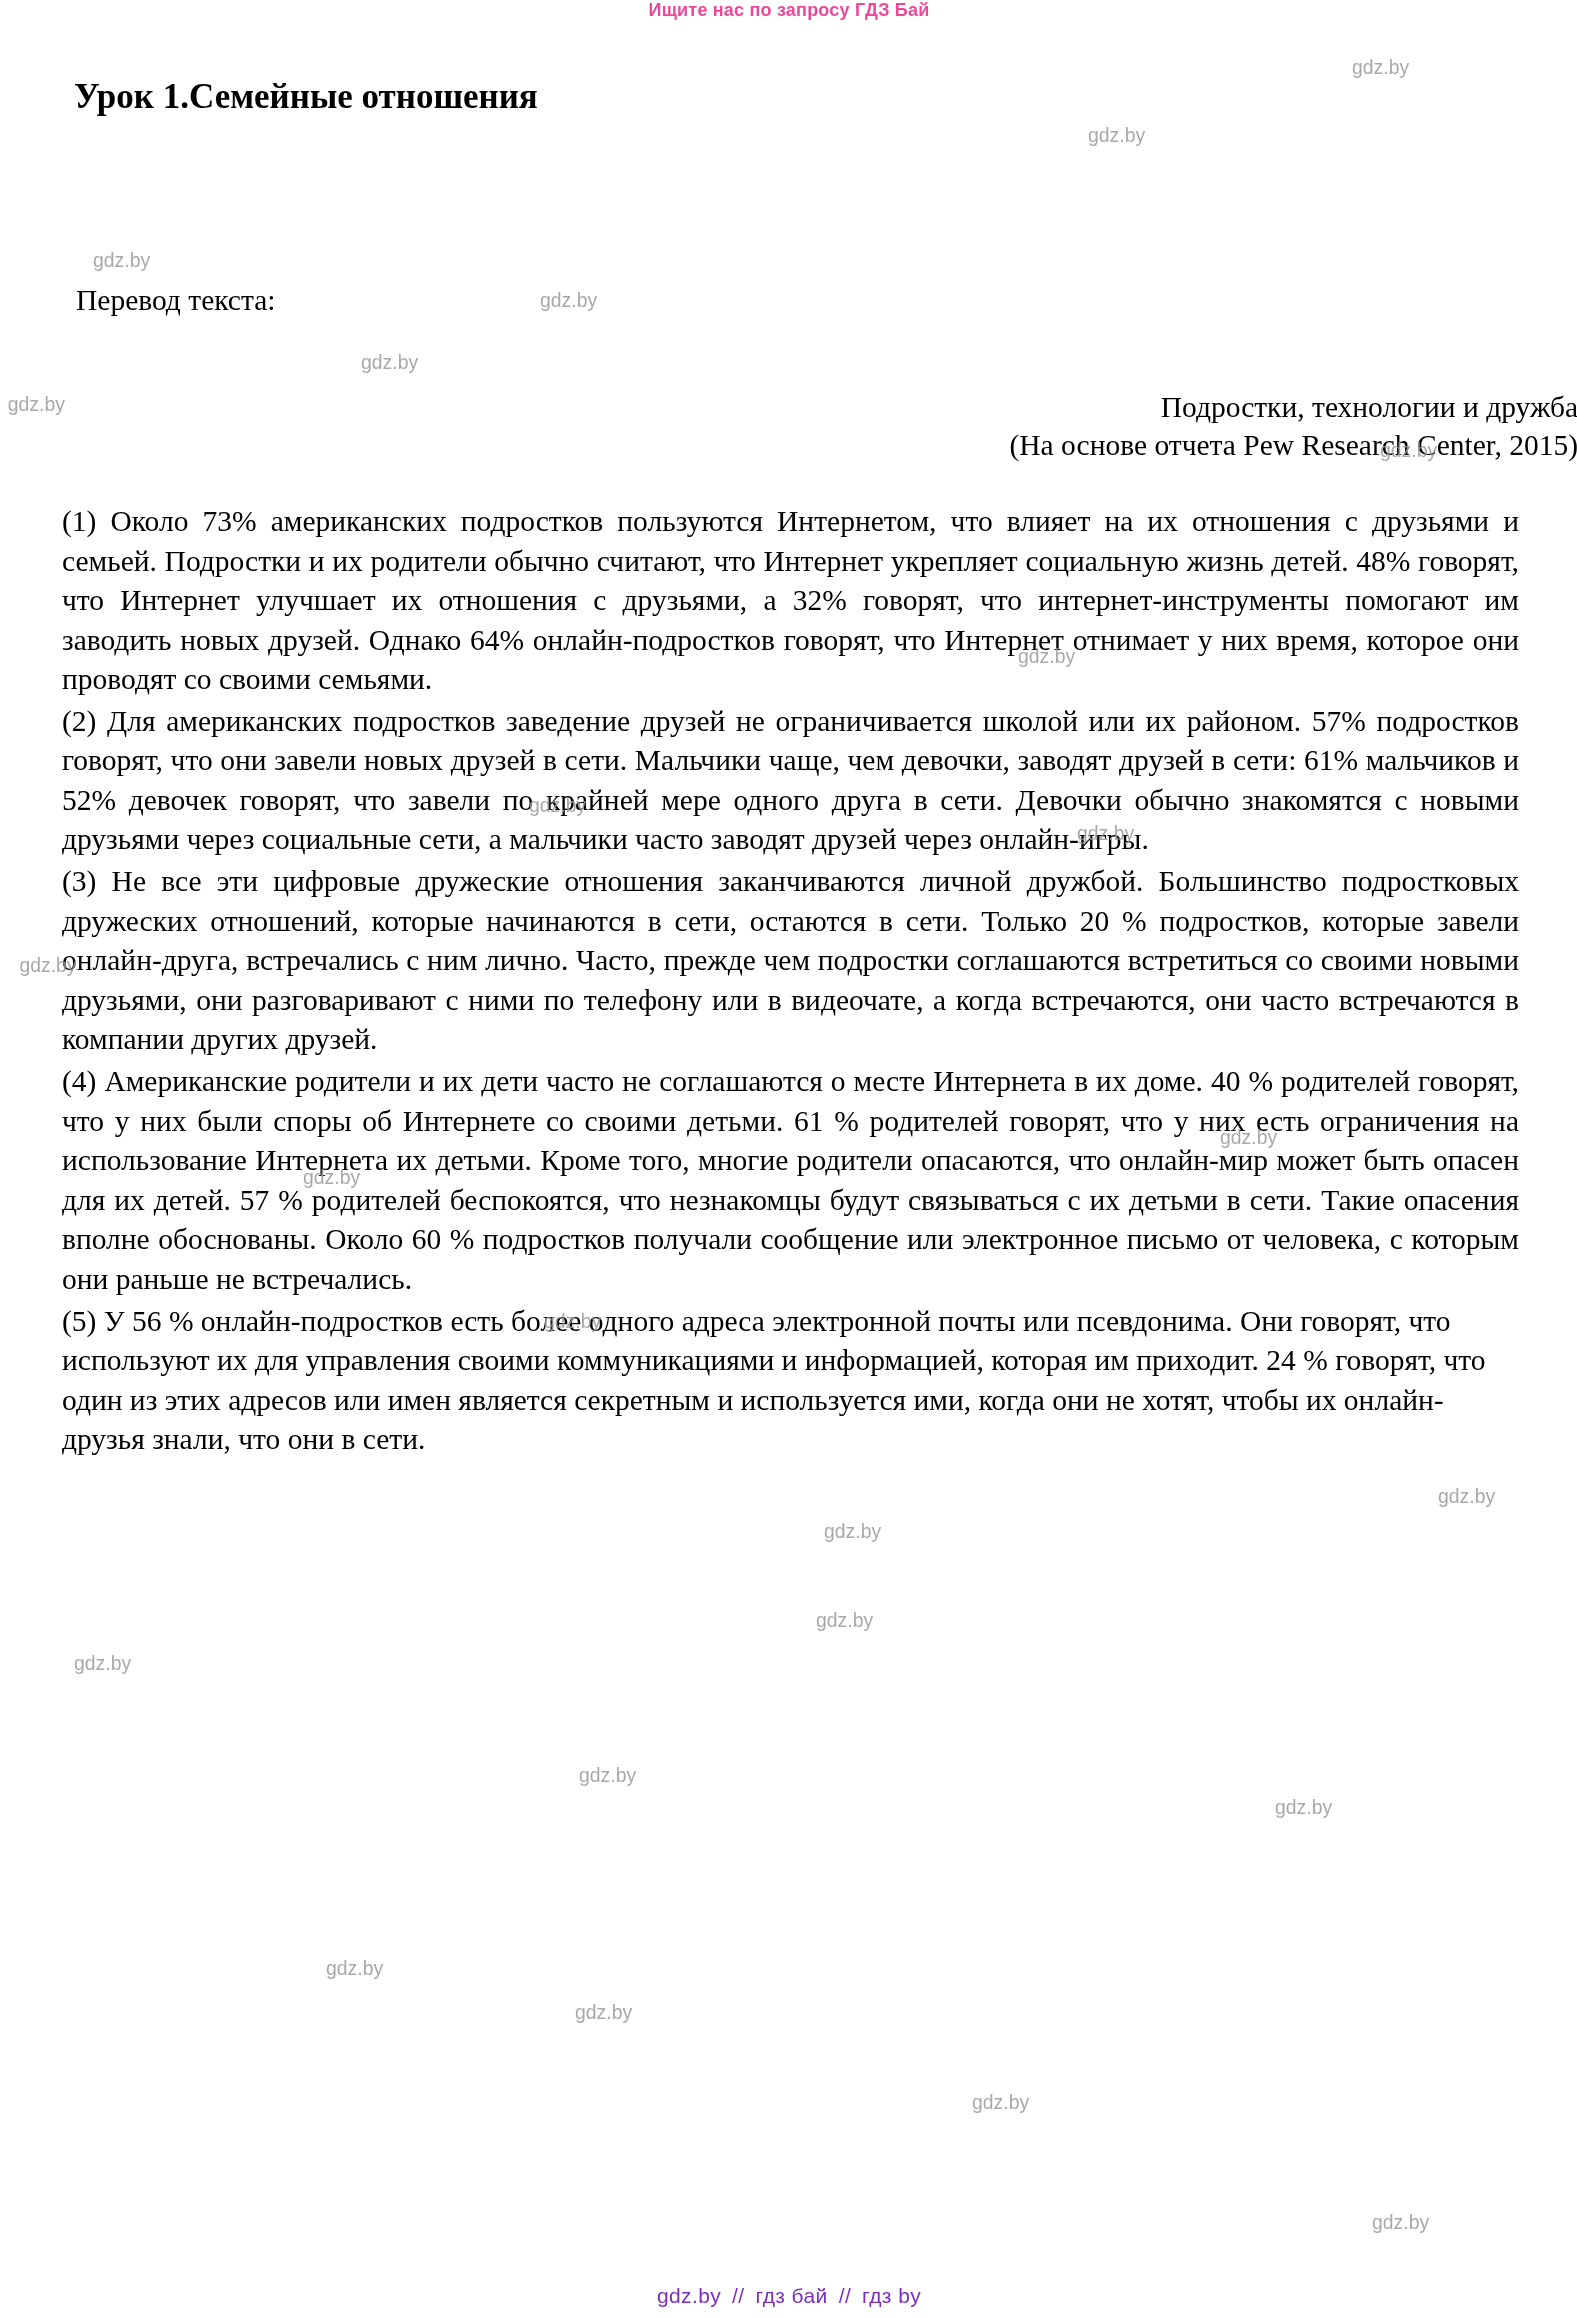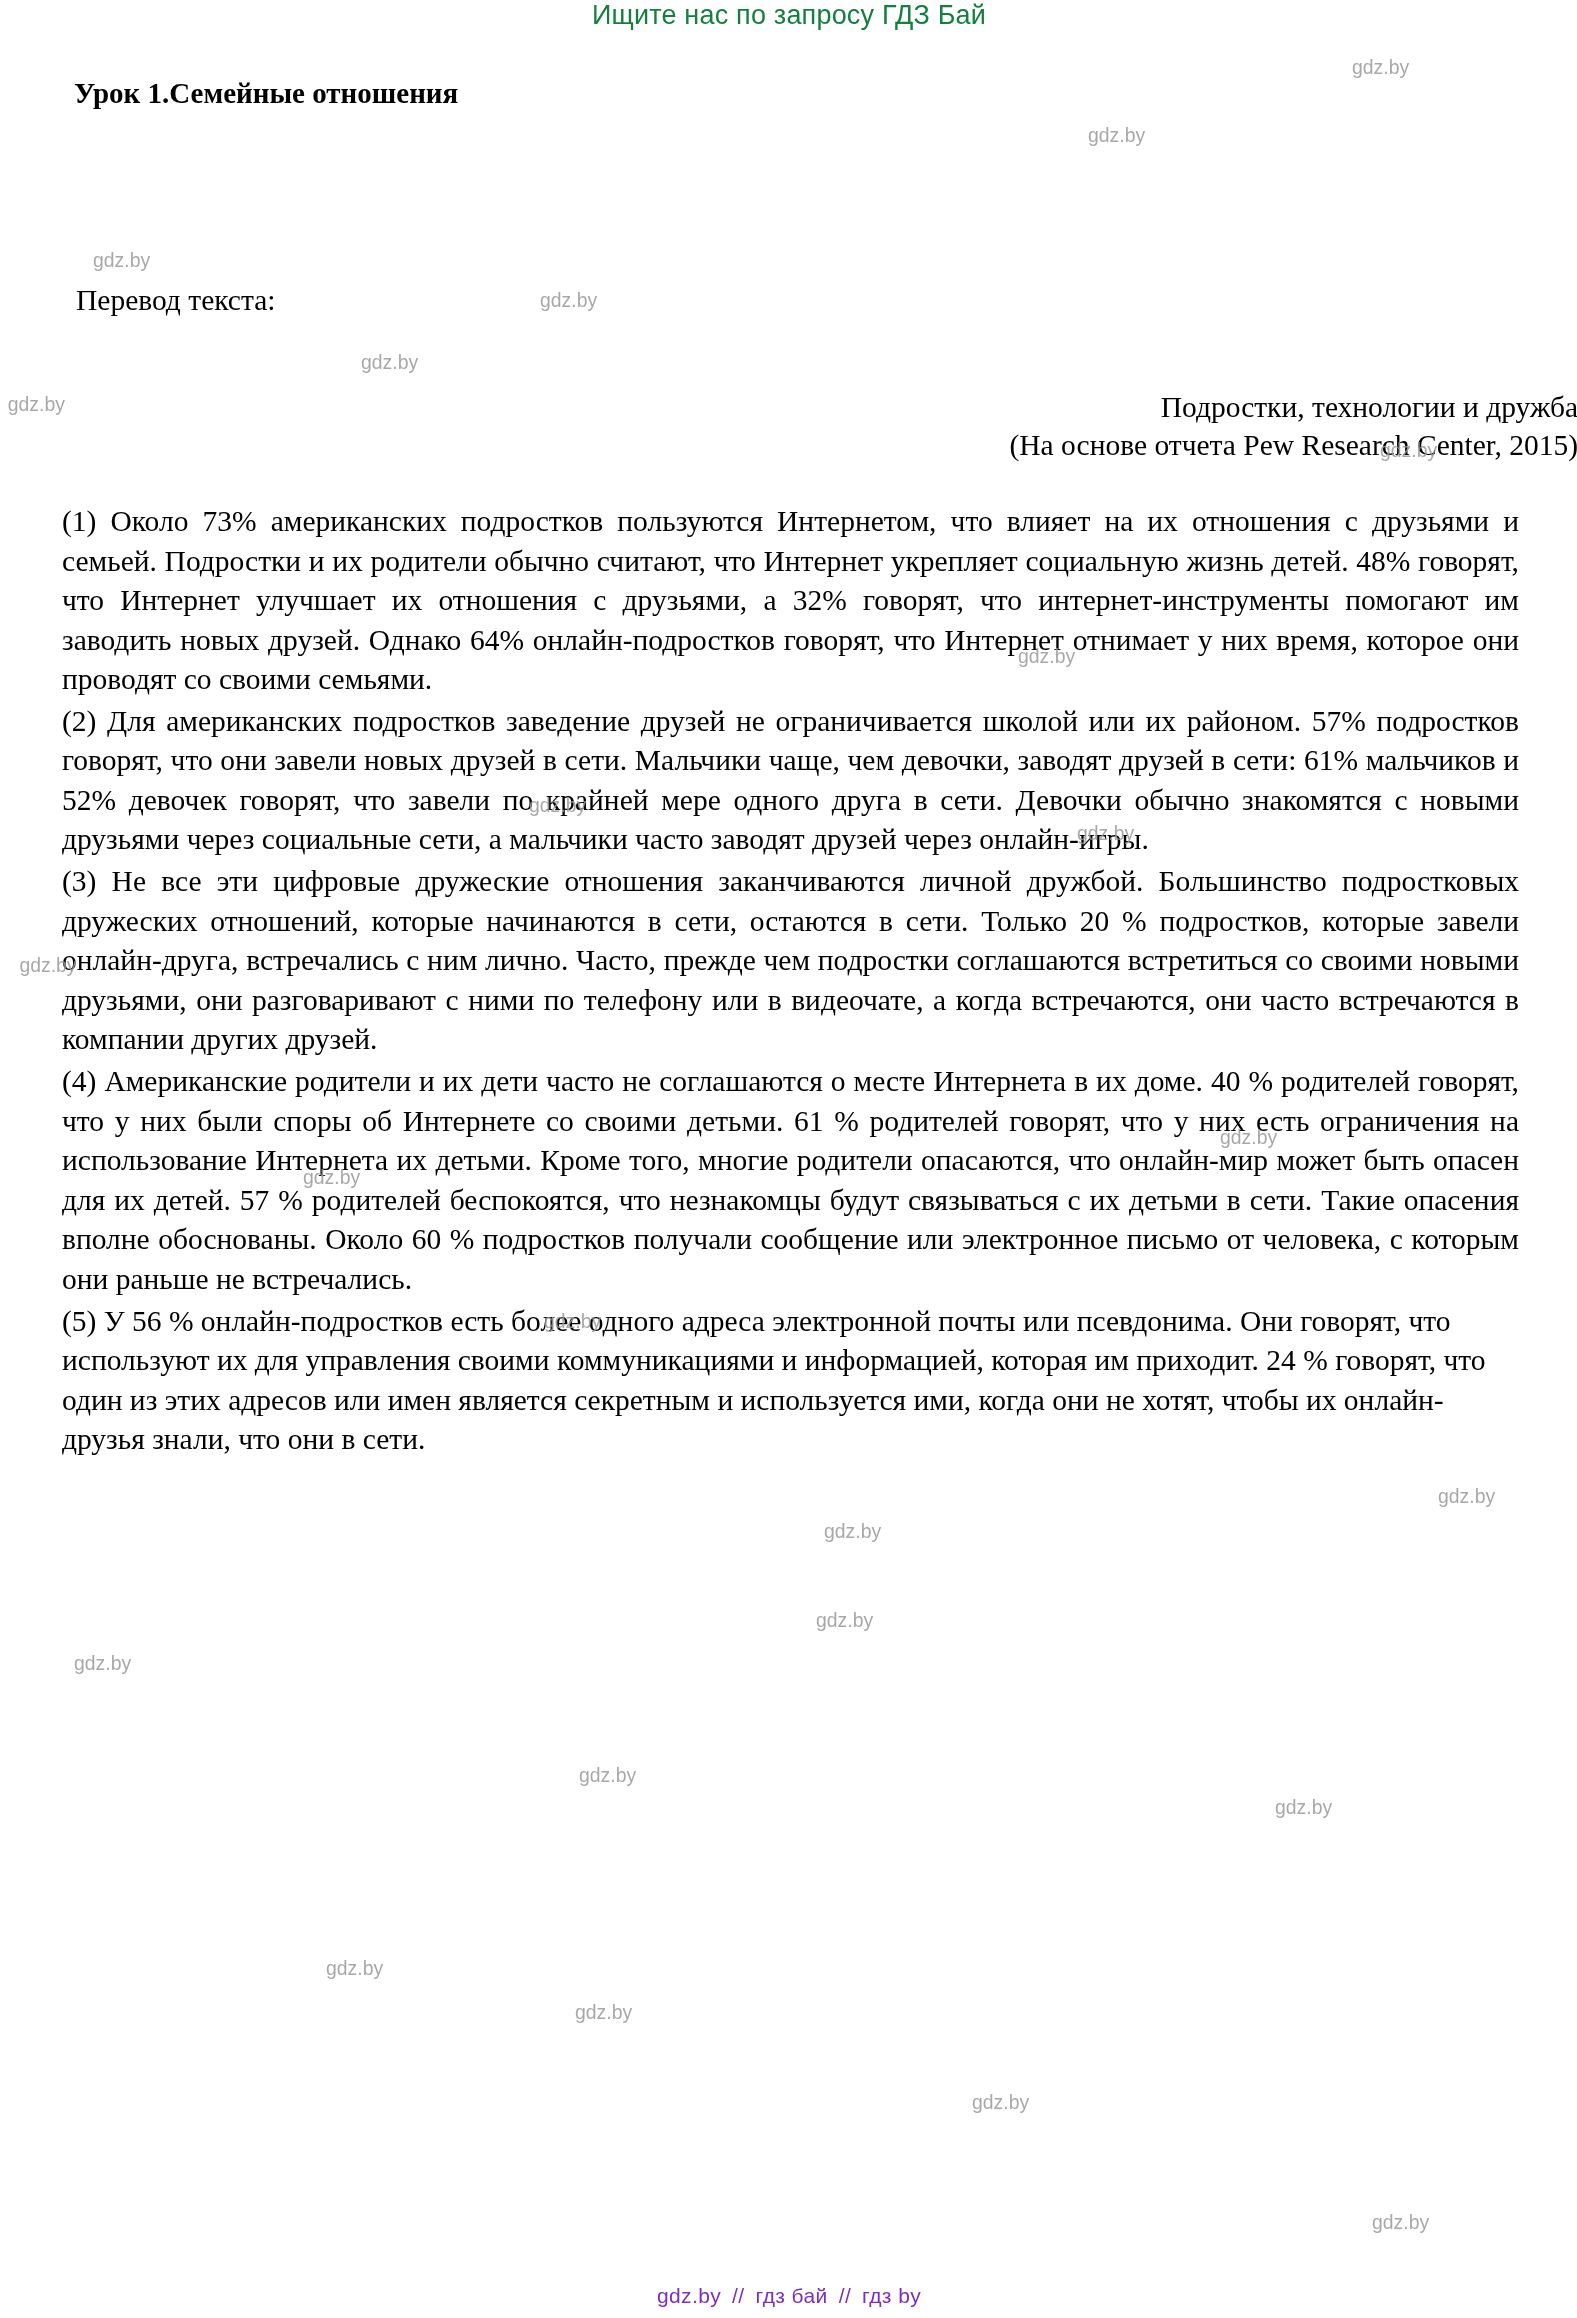--- a/index.html
+++ b/index.html
@@ -22,39 +22,39 @@
     box-sizing: border-box;
     padding: 0 54px;
   }
   .top-banner {
     position: absolute;
     top: 0px;
     left: 0;
     width: 100%;
     text-align: center;
     font-family: "Liberation Sans", sans-serif;
-    font-weight: normal;
-    font-size: 27px;
-    color: #15803d;
+    font-weight: bold;
+    font-size: 18px;
+    color: #ec4899;
     letter-spacing: 0.2px;
   }
   .heading-block {
     position: absolute;
     top: 75px;
     left: 74px;
   }
   .h-title {
     font-size: 33px;
     font-weight: bold;
     letter-spacing: 0.8px;
     margin: 0 0 6.2px 0;
     line-height: 1.15;
   }
   .h-sub {
-    font-size: 29px;
+    font-size: 35px;
     font-weight: bold;
     margin: 0 0 3.1px 0;
     line-height: 1.25;
   }
   .translate-label {
     position: absolute;
     top: 284px;
     left: 76px;
     font-size: 29.5px;
   }

